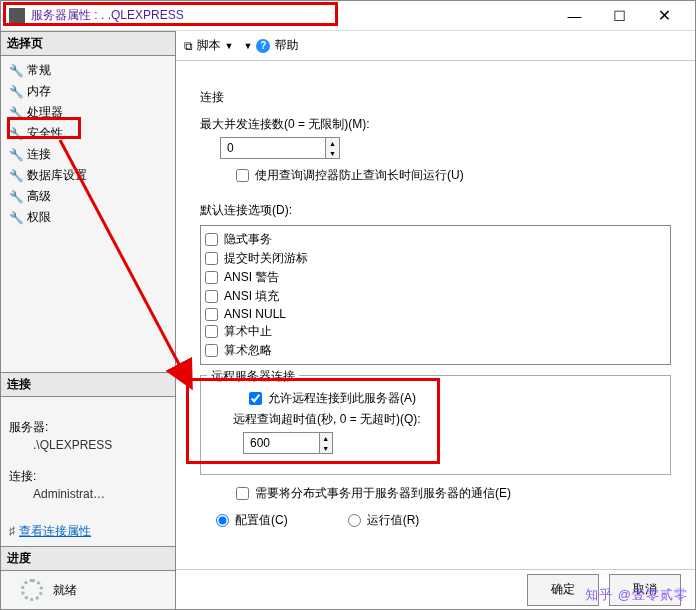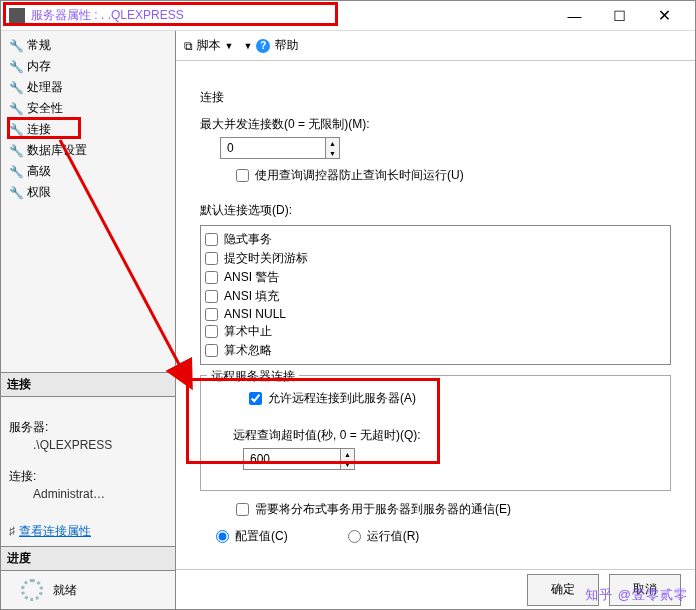--- a/index.html
+++ b/index.html
@@ -1,20 +1,20 @@
 <!DOCTYPE html>
 <html><head>
 <meta charset="utf-8">
 <style>
 * { box-sizing: border-box; margin: 0; padding: 0; font-family: "Microsoft YaHei", "SimSun", sans-serif; font-size: 12px; }
 body { background: #fff; width: 696px; height: 610px; overflow: hidden; position: relative; }
 .window { width: 696px; height: 610px; border: 1px solid #888; display: flex; flex-direction: column; }
 .titlebar { height: 30px; background: #fff; display: flex; align-items: center; padding: 0 8px; border-bottom: 1px solid #ddd; }
 .titlebar .icon { width: 16px; height: 16px; background: #555; margin-right: 6px; }
-.titlebar .title { flex: 1; color: #8b5cf6; }
+.titlebar .title { flex: 1; color: #4c1d95; }
 .titlebar .winbtn { width: 45px; height: 28px; display: flex; align-items: center; justify-content: center; color: #000; font-size: 14px; }
 .titlebar .close { font-size: 16px; }
 .body { flex: 1; display: flex; overflow: hidden; }
 .sidebar { width: 175px; border-right: 1px solid #888; display: flex; flex-direction: column; background: #f5f5f5; }
 .sechdr { background: #e8e8e8; border: 1px solid #888; border-left: none; border-right: none; padding: 3px 6px; font-weight: bold; }
 .navlist { flex: 0 0 auto; padding: 4px 0; }
 .navitem { display: flex; align-items: center; padding: 2px 8px; cursor: pointer; }
 .navitem .wrench { width: 14px; display: inline-block; color: #555; margin-right: 4px; }
 .conninfo { padding: 6px 8px; font-size: 12px; }
 .conninfo .lbl { margin-top: 16px; }
@@ -57,20 +57,21 @@
   <div class="titlebar">
     <span class="icon"></span>
     <span class="title">服务器属性 :        . .QLEXPRESS</span>
     <div class="winbtn">—</div>
     <div class="winbtn">☐</div>
     <div class="winbtn close">✕</div>
   </div>
 
   <div class="body">
     <div class="sidebar">
+      <div class="sechdr">选择页</div>
       <div class="navlist">
         <div class="navitem">
             <span class="wrench">🔧</span>
             <span>常规</span>
           </div>
         <div class="navitem">
             <span class="wrench">🔧</span>
             <span>内存</span>
           </div>
         <div class="navitem">
@@ -177,23 +178,23 @@
               <span>算术忽略</span>
             </div>
         </div>
 
         <div class="fieldset">
           <div class="legend">远程服务器连接</div>
           <div class="cbrow">
             <input type="checkbox" checked="" style="">
             <span>允许远程连接到此服务器(A)</span>
           </div>
-          <div style="margin:20px 0 4px 20px">远程查询超时值(秒, 0 = 无超时)(Q):</div>
+          <div style="margin:4px 0 4px 20px">远程查询超时值(秒, 0 = 无超时)(Q):</div>
           <div class="row" style="margin-left:30px">
-            <div class="spinbox" style="width:112px">
+            <div class="spinbox" style="width:90px">
               <input type="text" value="600" style="">
               <div class="spbtns">
                   <div class="spb">▲</div>
                   <div class="spb">▼</div>
                 </div>
             </div>
           </div>
         </div>
 
         <div class="cbrow">

